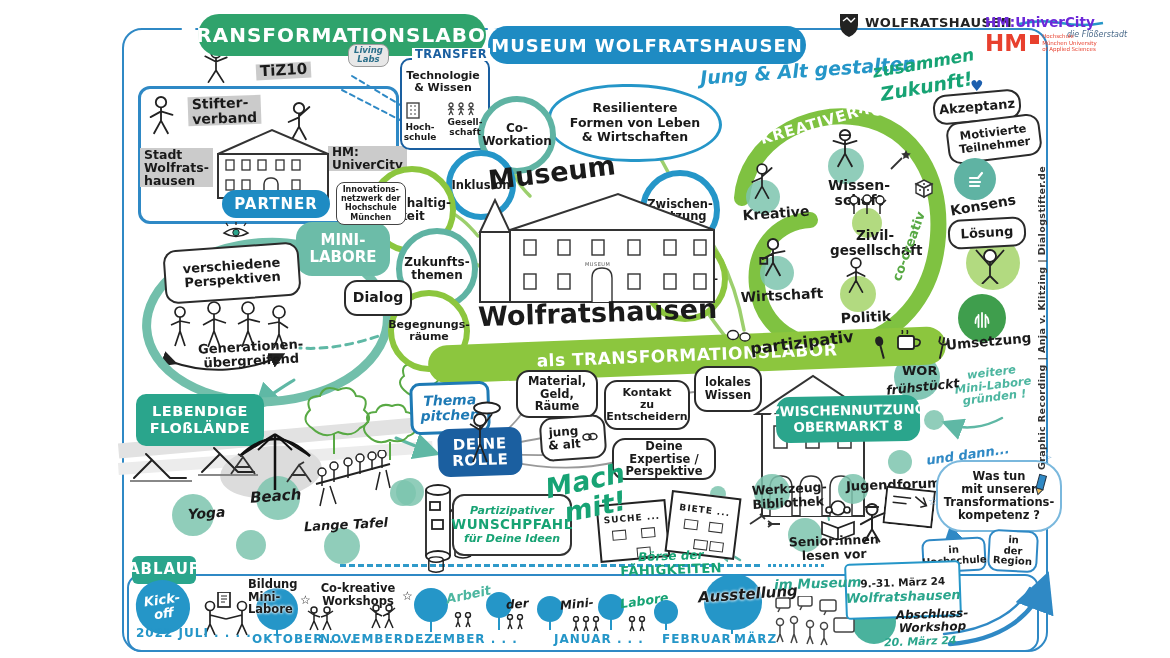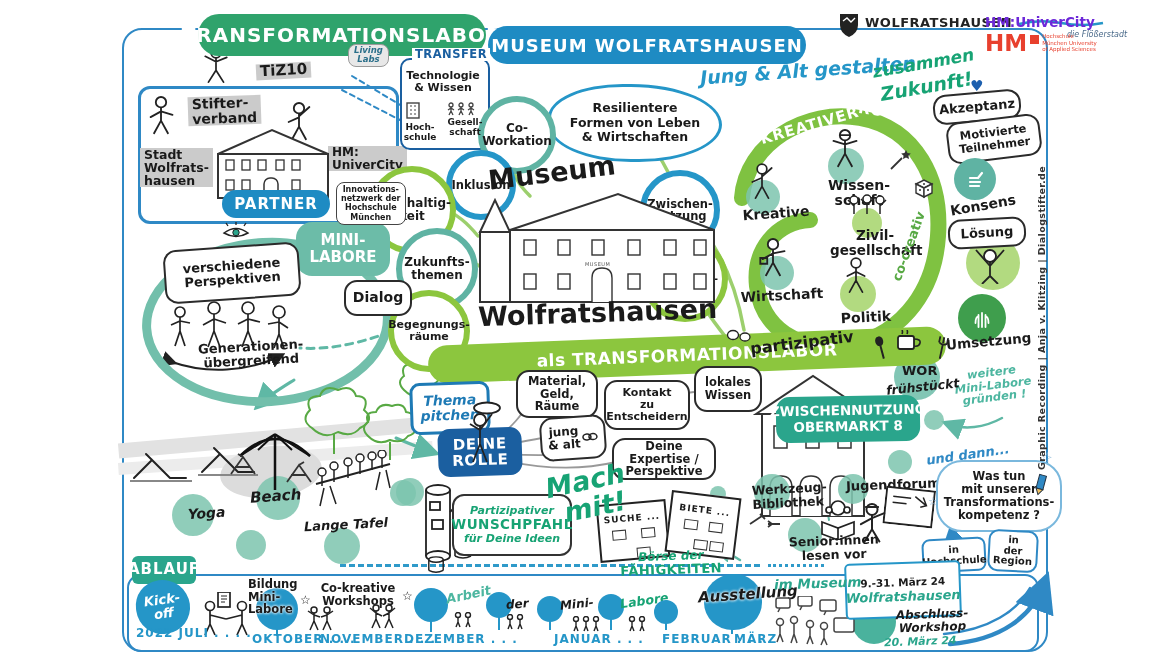--- a/index.html
+++ b/index.html
@@ -428,20 +428,24 @@
           <path d="M113 20 V36 M113 24 L102 26 M113 24 L122 30 M113 36 L108 50 M113 36 L118 50" fill="none"></path>
         </g>
       </svg>
     </span>
   <div class="txt" style="left:176px;top:340px;width:150px;text-align:center;font-size:13px;font-weight:700;transform:rotate(-3deg);z-index:2;" data-bind="minilabs.generationen">Generationen-
 übergreifend</div>
   <div class="bub" style="left:344px;top:280px;width:64px;height:32px;font-size:14px;border-width:2.5px;">
       <span data-bind="minilabs.dialog">Dialog</span>
     </div>
 
+  <div class="tealbox" style="left:136px;top:394px;width:128px;height:52px;font-size:14.5px;letter-spacing:.5px;">
+      <span data-bind="flosslaende.label">LEBENDIGE
+FLOßLÄNDE</span>
+    </div>
   <div class="abs" style="left:118px;top:430px;width:310px;height:15px;background:#e2e2e2;transform:rotate(-5deg);z-index:0;"></div>
   <div class="abs" style="left:118px;top:452px;width:315px;height:12px;background:#ececec;transform:rotate(-4deg);z-index:0;"></div>
   <span class="abs" style="left:298px;top:384px;z-index:1;"><svg width="128" height="78" viewBox="0 0 128 78">
         <g stroke="#58a944" stroke-width="2" fill="none">
           <path d="M14 44 Q2 36 12 26 Q6 12 22 12 Q26 0 40 6 Q54 0 58 12 Q72 12 66 26 Q78 36 62 44 Q54 54 40 48 Q26 56 14 44 Z"></path>
           <path d="M70 52 Q62 44 70 38 Q66 28 78 28 Q82 18 94 22 Q106 18 108 28 Q120 30 114 40 Q122 48 110 52 Q104 60 92 56 Q80 62 70 52 Z"></path>
           <path d="M36 50 V70 M92 58 V76"></path>
         </g>
       </svg></span>
   <span class="abs" style="left:396px;top:354px;z-index:1;"><svg width="44" height="66" viewBox="0 0 44 66">

